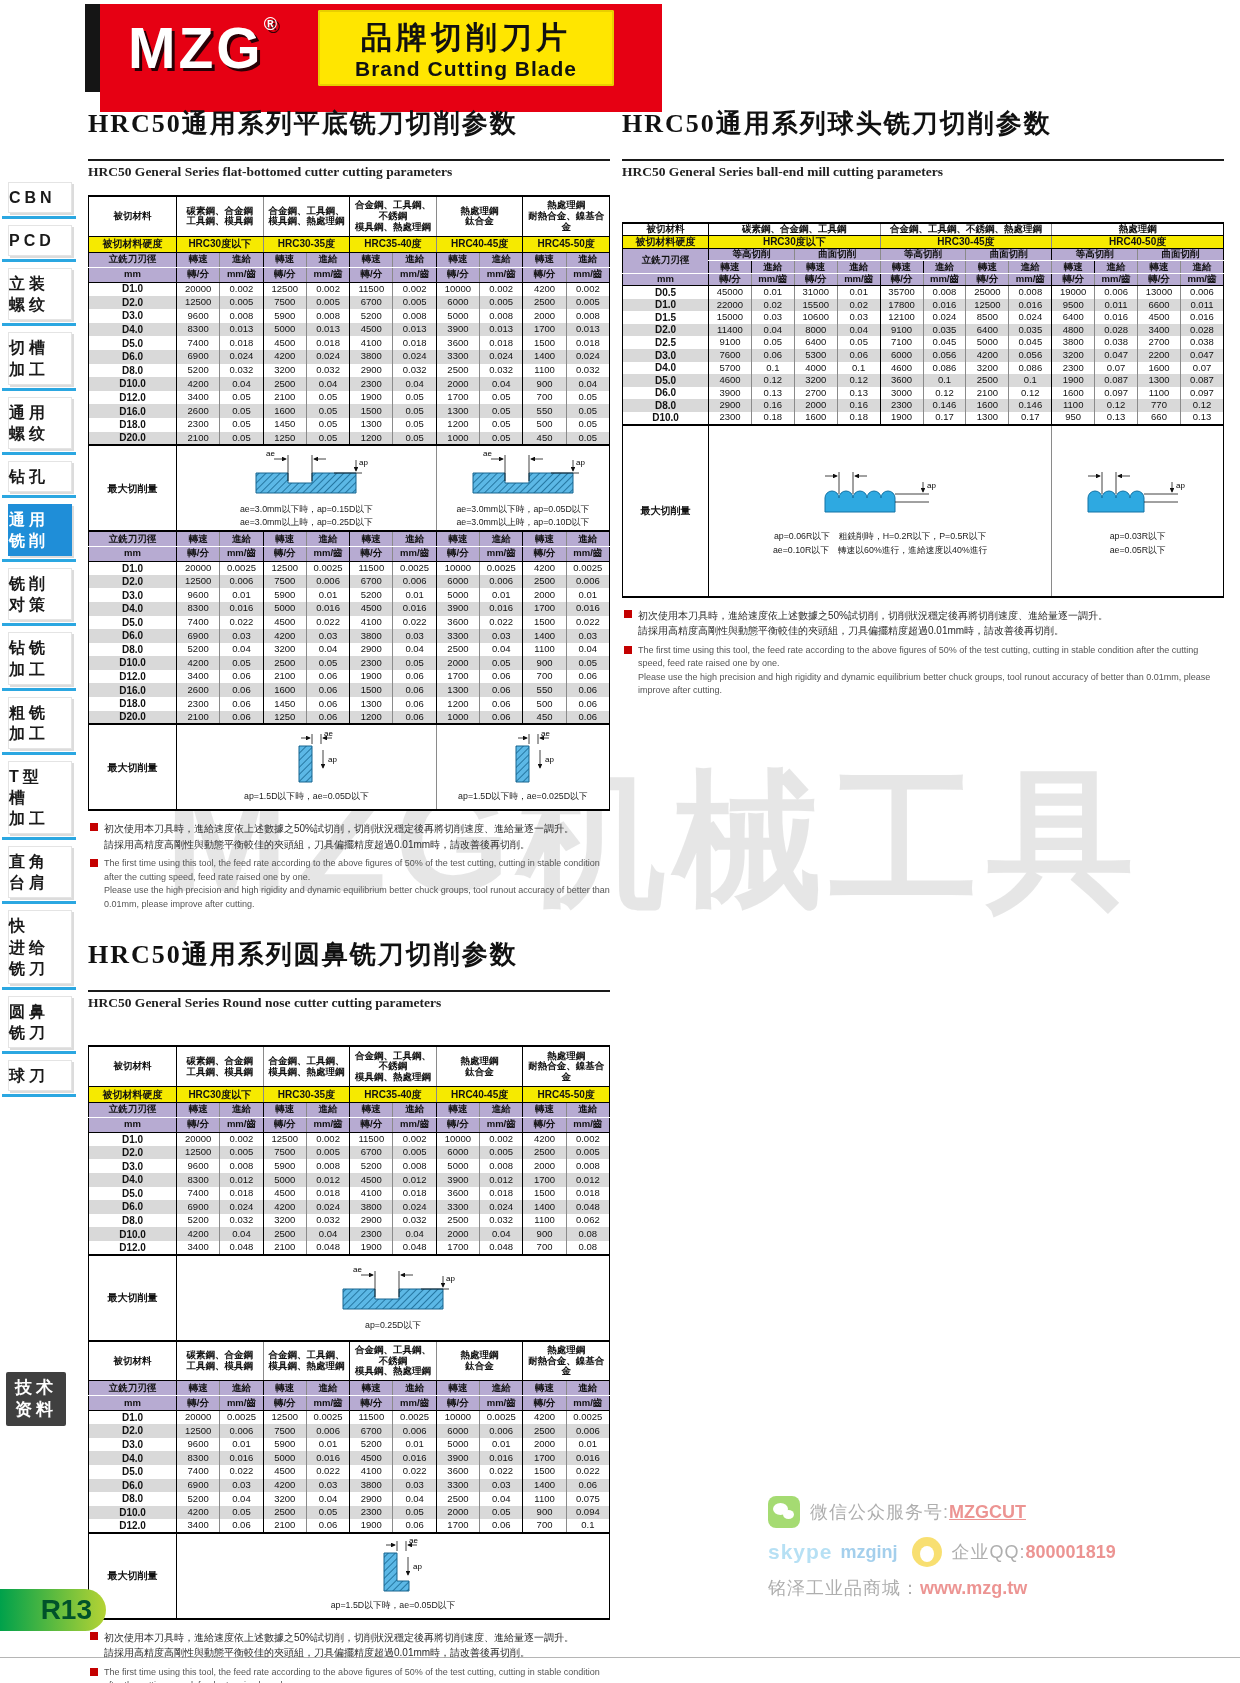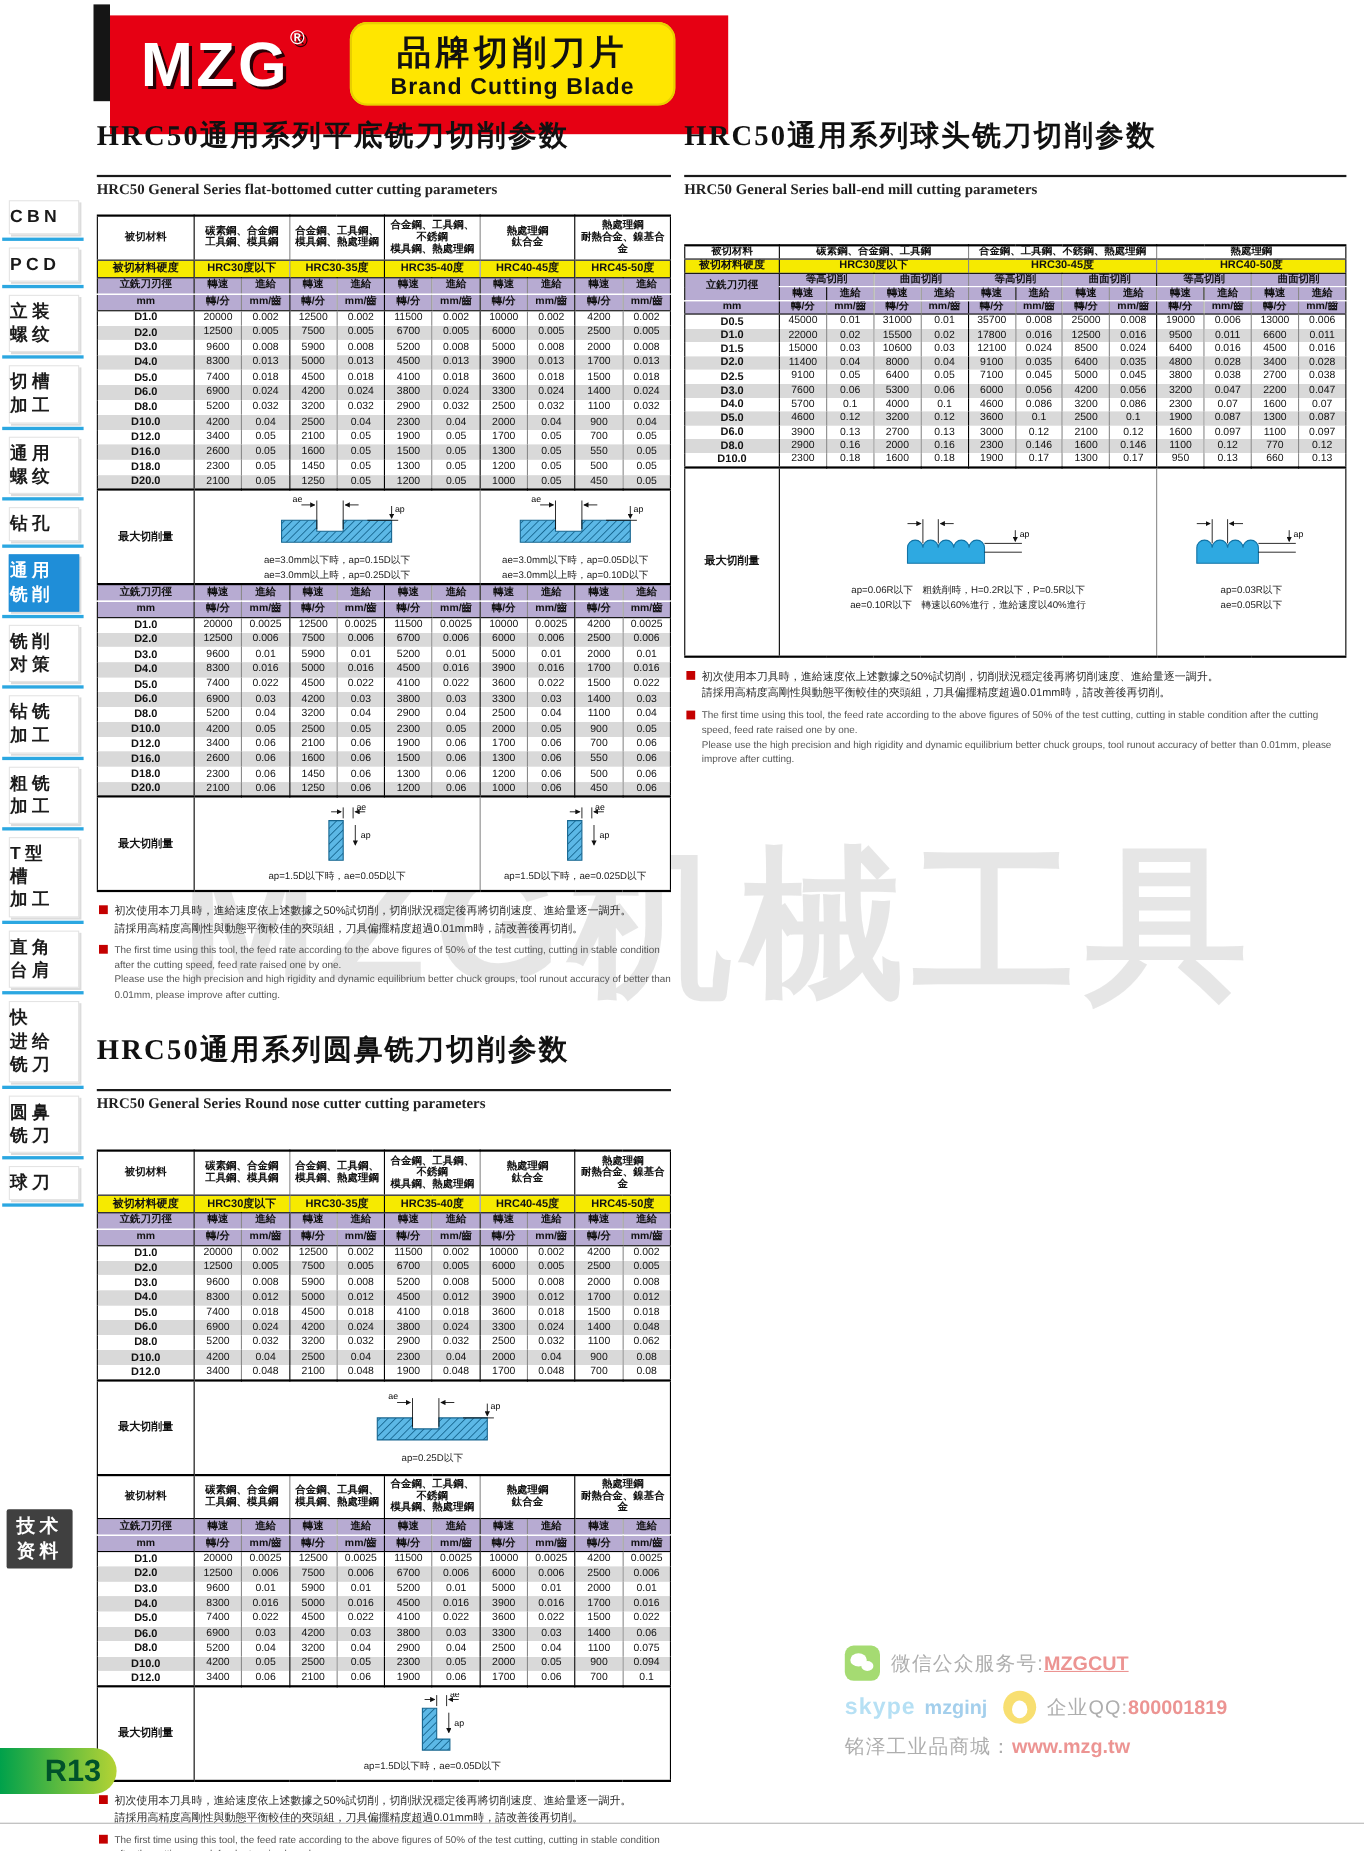--- a/index.html
+++ b/index.html
@@ -3,24 +3,24 @@
 <meta charset="utf-8">
 <style>
   html,body{margin:0;padding:0}
   body{width:1240px;height:1683px;position:relative;background:#fff;font-family:"Liberation Sans",sans-serif;color:#111;overflow:hidden}
 
   
   .wm{position:absolute;left:165px;top:742px;font-size:148px;font-weight:bold;color:#cfcfcf;opacity:.5;letter-spacing:8px;white-space:nowrap;z-index:0}
 
   
   .hdr-black{position:absolute;left:85px;top:4px;width:15px;height:88px;background:#151515;z-index:2}
-  .hdr-red{position:absolute;left:100px;top:14px;width:562px;height:108px;background:#e60013;z-index:1}
+  .hdr-red{position:absolute;left:100px;top:4px;width:562px;height:108px;background:#e60013;z-index:1}
   .logo{position:absolute;left:28px;top:10px;font-size:57px;font-weight:800;color:#fff;letter-spacing:3px;text-shadow:3px 3px 0 #2a0005}
   .logo sup{font-size:18px;font-weight:bold;vertical-align:38px}
-  .badge{position:absolute;left:218px;top:6px;width:296px;height:76px;background:#ffe600;border-radius:16px;text-align:center;box-shadow:0 0 0 2px #e8cf00 inset}
+  .badge{position:absolute;left:218px;top:6px;width:296px;height:76px;background:#ffe600;border-radius:2px;text-align:center;box-shadow:0 0 0 2px #e8cf00 inset}
   .badge .b1{font-size:31px;font-weight:800;letter-spacing:4px;margin-top:7px}
   .badge .b2{font-size:21px;font-weight:700;letter-spacing:1px;margin-top:-2px}
 
   
   #sidebar{position:absolute;left:2px;top:182px;width:82px;z-index:3}
   .sbitem{width:62px;margin-left:6px;background:#fff;text-align:left;font-weight:bold;font-size:16px;line-height:1.32;padding:4px 0;white-space:pre-line;letter-spacing:4px;border:1px solid #e4e4e4;box-shadow:2px 2px 0 #dcdcdc;color:#1a1a1a;cursor:pointer}
   .sbitem.active{background:#1f8ed8;color:#fff;border-color:#1f8ed8}
   .sbline{height:3px;background:#2ba7e1;width:74px;margin:3px 0 6px 0}
   .tech{position:absolute;left:6px;top:1372px;width:60px;padding:5px 0;background:#404040;color:#fff;font-weight:bold;font-size:17px;text-align:center;white-space:pre-line;letter-spacing:4px;line-height:1.3;border-radius:2px;z-index:3}
   .r13{position:absolute;left:0;top:1589px;width:106px;height:42px;background:linear-gradient(90deg,#00a14b,#b5d334);border-radius:0 21px 21px 0;color:#00522a;font-size:28px;font-weight:800;text-align:right;line-height:42px;padding-right:14px;box-sizing:border-box;z-index:3}

